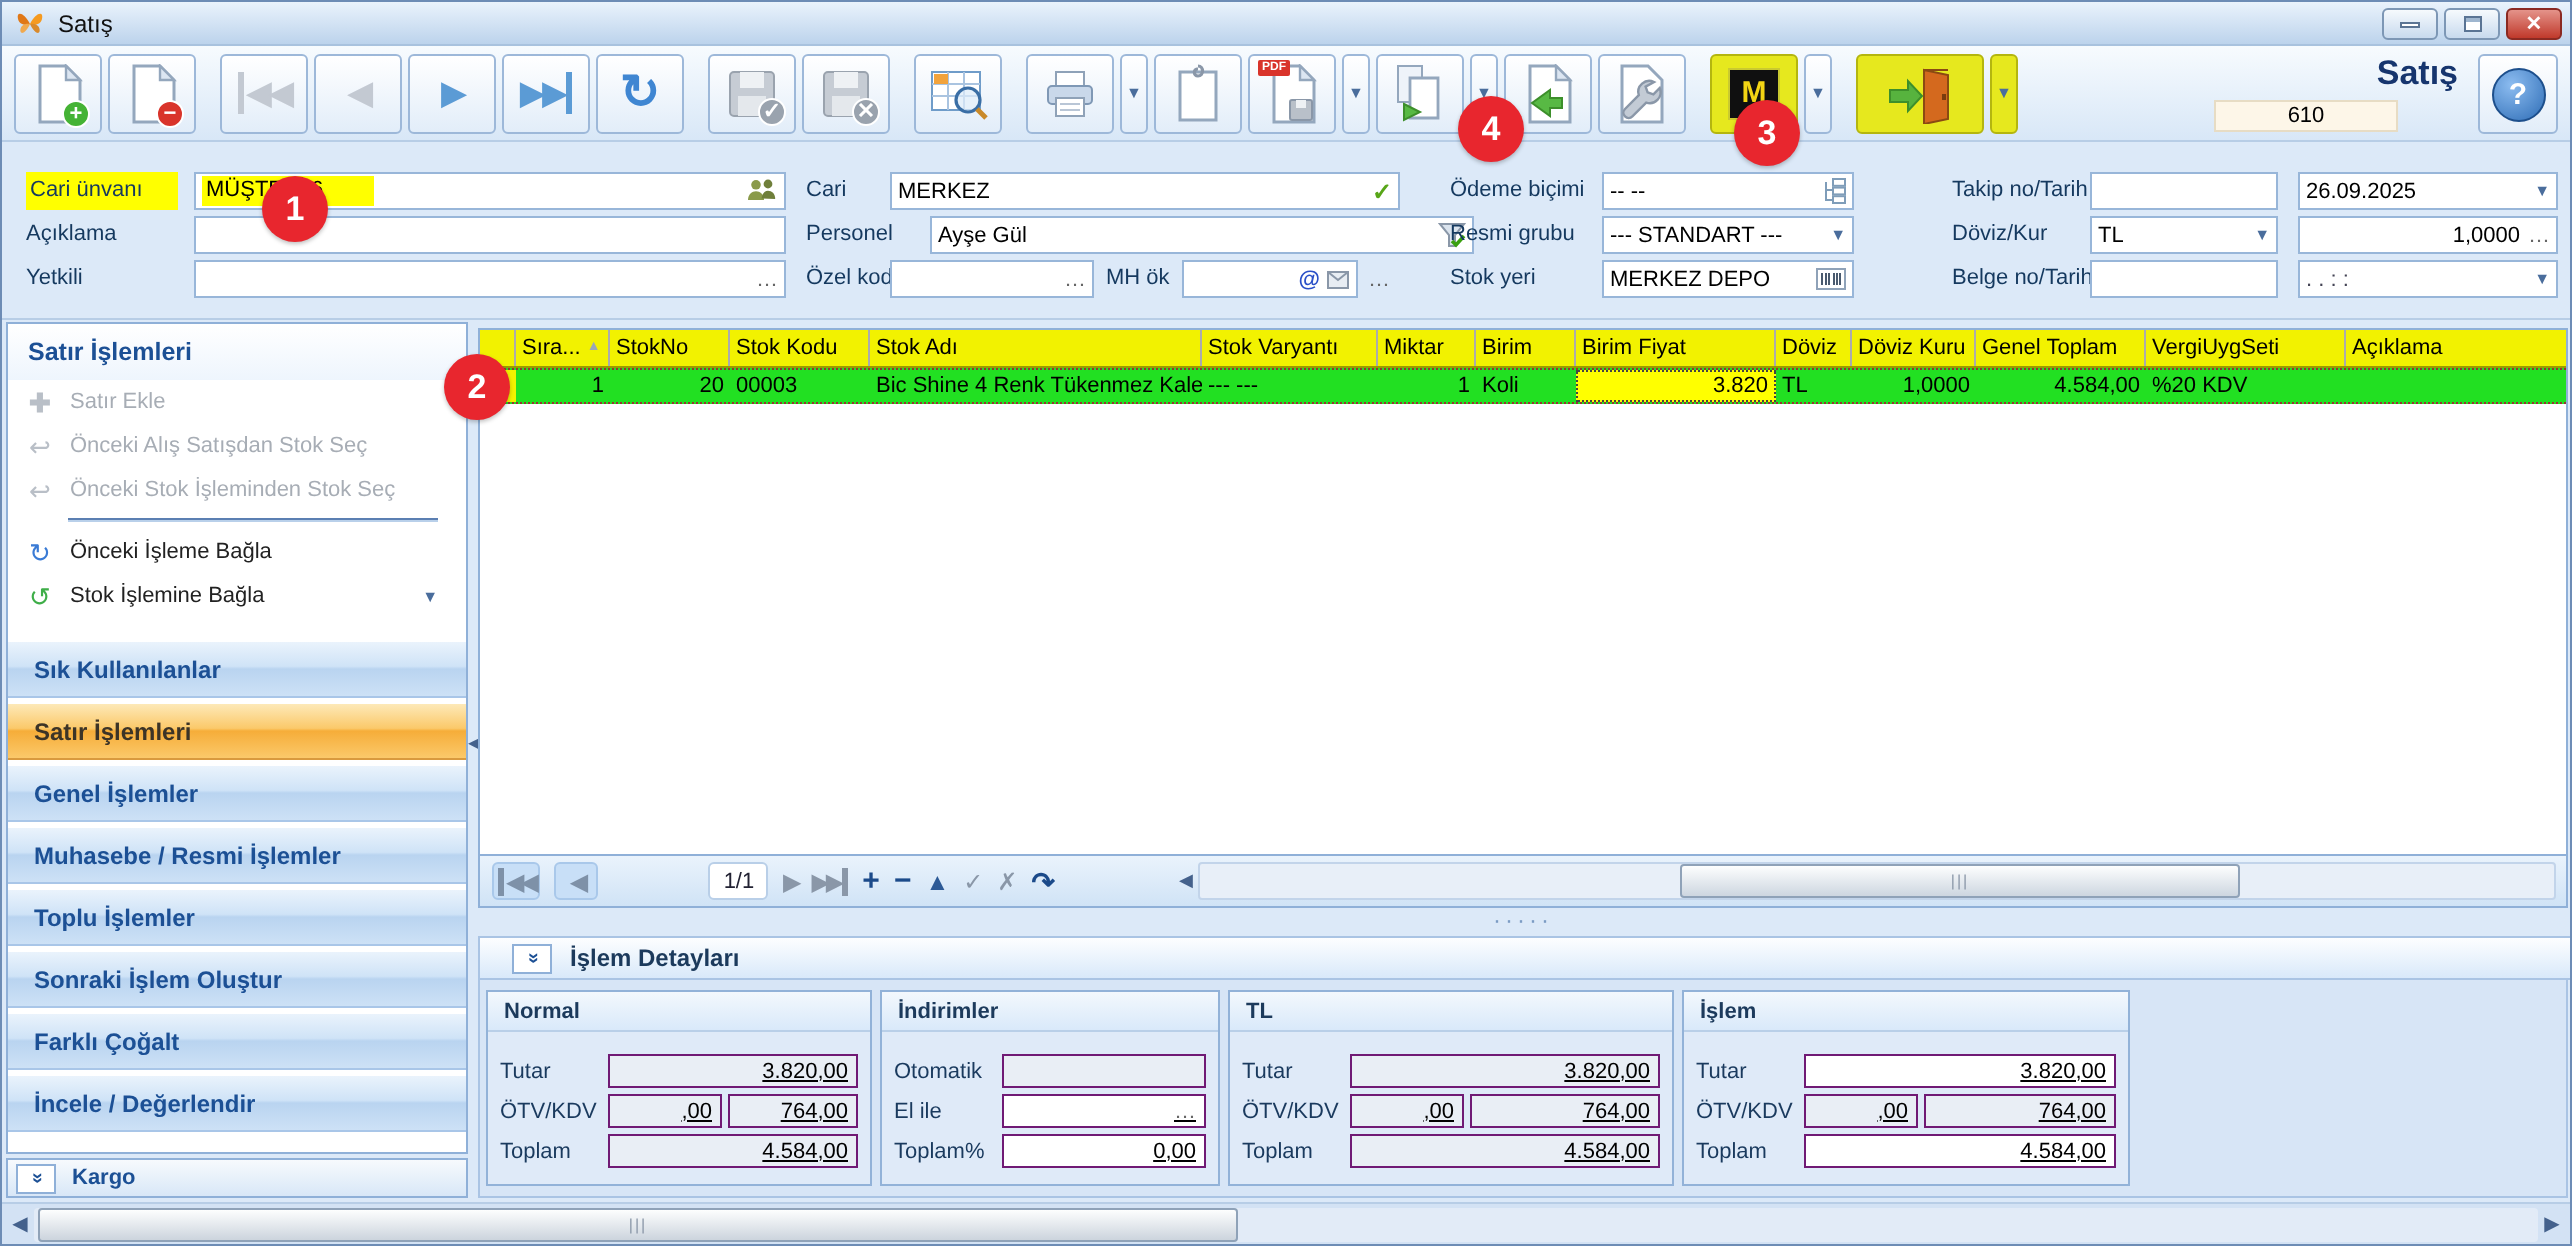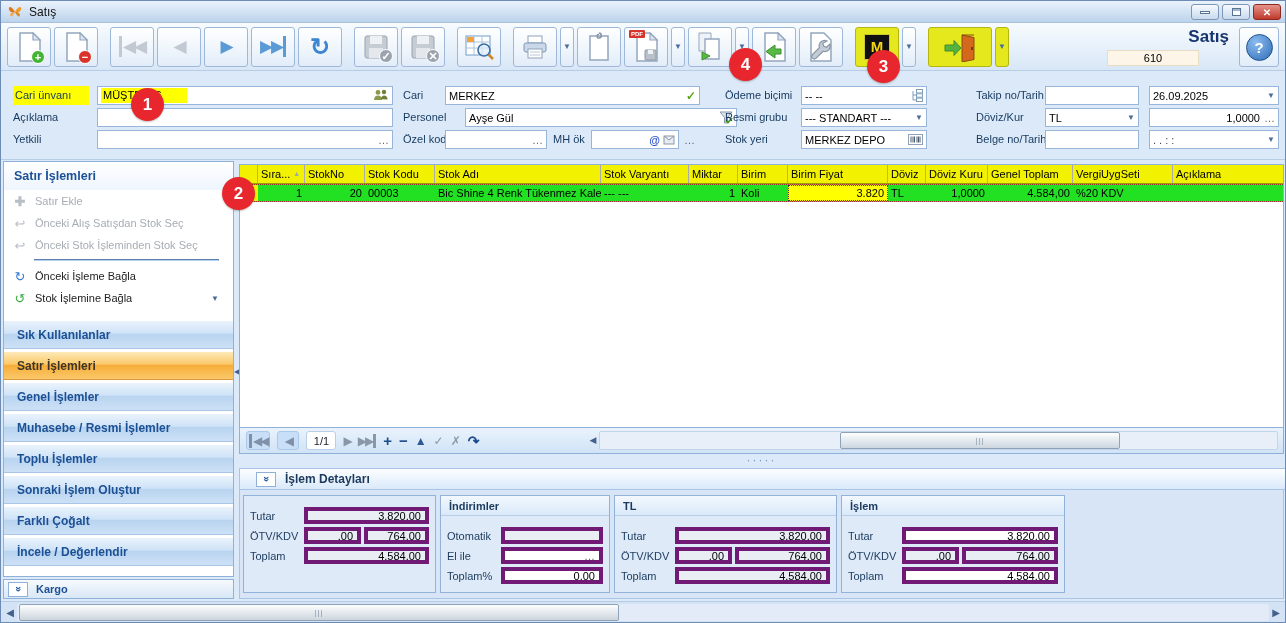--- a/index.html
+++ b/index.html
@@ -87,41 +87,41 @@
   .g-stokadi{width:166px;} .g-varyant{width:88px;} .g-miktar{width:49px;} .g-birim{width:50px;}
   .g-bfiyat{width:100px;} .g-doviz{width:38px;} .g-dkuru{width:62px;} .g-gtoplam{width:85px;}
   .g-vergi{width:100px;} .g-acik{flex:1 1 auto;border-right:none;}
   .row-ind{background:#f2f200;color:#777;font-size:8px;letter-spacing:1px;line-height:16px;}
   .row-ind::after{content:"···";}
   .cell-focus{background:#ffff00;border:1px dotted #444;line-height:14px;}
 
   
   .pager{position:absolute;left:238px;top:427px;width:1045px;height:26px;background:linear-gradient(#eaf3fc,#d0e3f6);border:1px solid #8fb0d8;border-top:none;display:flex;align-items:center;padding-left:6px;gap:7px;}
   .ptile{min-width:22px;height:19px;border-radius:3px;background:#c8dff7;border:1px solid #a9c8ea;display:flex;align-items:center;justify-content:center;color:#7e91a8;font-size:12px;letter-spacing:-2px;cursor:pointer;padding:0 2px;}
-  .ppage{background:#fff;border:1px solid #b9cfe8;color:#223;letter-spacing:0;font-size:11px;min-width:30px;}
+  .ppage{background:#fff;border:1px solid #b9cfe8;color:#223;letter-spacing:0;font-size:11px;min-width:30px;margin-left:48px;}
   .pgl{font-size:12px;color:#8a97a8;letter-spacing:-2px;cursor:pointer;}
   .pgl.navy{color:#1b4a8a;font-weight:bold;font-size:15px;letter-spacing:0;}
   .pgl.mid{font-size:12px;letter-spacing:0;}
   .hscroll{position:absolute;left:347px;top:3px;right:5px;height:19px;}
   .hs-arrow{position:absolute;left:0;top:3px;width:12px;height:13px;color:#44618c;font-size:9px;line-height:13px;text-align:center;cursor:pointer;}
   .hs-track{position:absolute;left:12px;right:0;top:0;height:19px;background:#e8eff8;border:1px solid #c2d4ea;border-radius:2px;}
   .hs-thumb{position:absolute;left:240px;width:280px;top:0;height:17px;background:linear-gradient(#fdfefe,#cdd6e0);border:1px solid #8fa2b8;border-radius:2px;cursor:pointer;display:flex;align-items:center;justify-content:center;color:#8a97a8;font-size:8px;letter-spacing:1px;}
   .hs-thumb::after{content:"|||";}
 
   
   .hsplit{position:absolute;left:238px;top:453px;width:1045px;height:14px;text-align:center;color:#7c9cc4;font-size:12px;letter-spacing:2px;line-height:12px;cursor:row-resize;}
   .hsplit::after{content:"·····";}
   .dethead{position:absolute;left:238px;top:467px;width:1238px;height:22px;background:linear-gradient(#fdfeff,#d9e9fa);border:1px solid #aac4e4;display:flex;align-items:center;gap:9px;padding-left:16px;font-weight:bold;color:#1c3a5c;font-size:12px;}
   .detbody{position:absolute;left:238px;top:489px;width:1045px;height:109px;background:#d7e5f6;border:1px solid #aac4e4;border-top:none;}
   .dgroup{position:absolute;top:5px;height:98px;border:1px solid #92b2d8;background:#dfeaf8;}
   .dg-head{height:20px;background:linear-gradient(#f3f8fd,#d9e9fa);border-bottom:1px solid #b9cfe8;display:flex;align-items:center;padding-left:8px;color:#1c3a5c;font-weight:bold;}
   .dg-body{padding:11px 6px 16px 6px;}
   .drow{display:flex;align-items:center;height:17px;margin-bottom:3px;}
   .dlabel{width:54px;flex:none;color:#1a3a5e;}
-  .dfield{background:#e9eef5;border:4px solid #701a75;height:17px;display:flex;align-items:center;justify-content:flex-end;padding:0 4px;flex:1 1 auto;overflow:hidden;}
+  .dfield{background:#e9eef5;border:1px solid #701a75;height:17px;display:flex;align-items:center;justify-content:flex-end;padding:0 4px;flex:1 1 auto;overflow:hidden;text-decoration:underline;}
   .dfield.white{background:#fff;}
   .dfield.sm{flex:0 0 57px;margin-right:3px;}
 
   
   .bottombar{position:absolute;left:0;right:0;bottom:0;height:21px;background:#d3e2f4;border-top:1px solid #b7cde6;}
   .bb-arrow{position:absolute;top:3px;width:14px;height:15px;color:#44618c;font-size:10px;line-height:15px;text-align:center;cursor:pointer;}
   .bb-track{position:absolute;left:16px;right:16px;top:2px;height:17px;background:#e2ebf7;border-radius:2px;}
   .bb-thumb{position:absolute;left:2px;width:600px;top:0;height:17px;background:linear-gradient(#fdfefe,#ccd4dd);border:1px solid #8fa2b8;border-radius:2px;cursor:pointer;display:flex;align-items:center;justify-content:center;color:#8a97a8;font-size:8px;letter-spacing:1px;}
   .bb-thumb::after{content:"|||";}
 
@@ -583,20 +583,21 @@
   <div class="hsplit"></div>
   <div class="dethead">
     <span class="chevbox">
         <span>»</span>
       </span>
     <span>İşlem Detayları</span>
   </div>
   <div class="detbody">
 
     <div class="dgroup" style="left:3px;width:193px;">
+      <div class="dg-head">Normal</div>
       <div class="dg-body">
         <div class="drow">
             <span class="dlabel">Tutar</span>
             <span class="dfield">3.820,00</span>
           </div>
         <div class="drow">
             <span class="dlabel">ÖTV/KDV</span>
             <span class="dfield sm">,00</span>
             <span class="dfield">764,00</span>
           </div>

